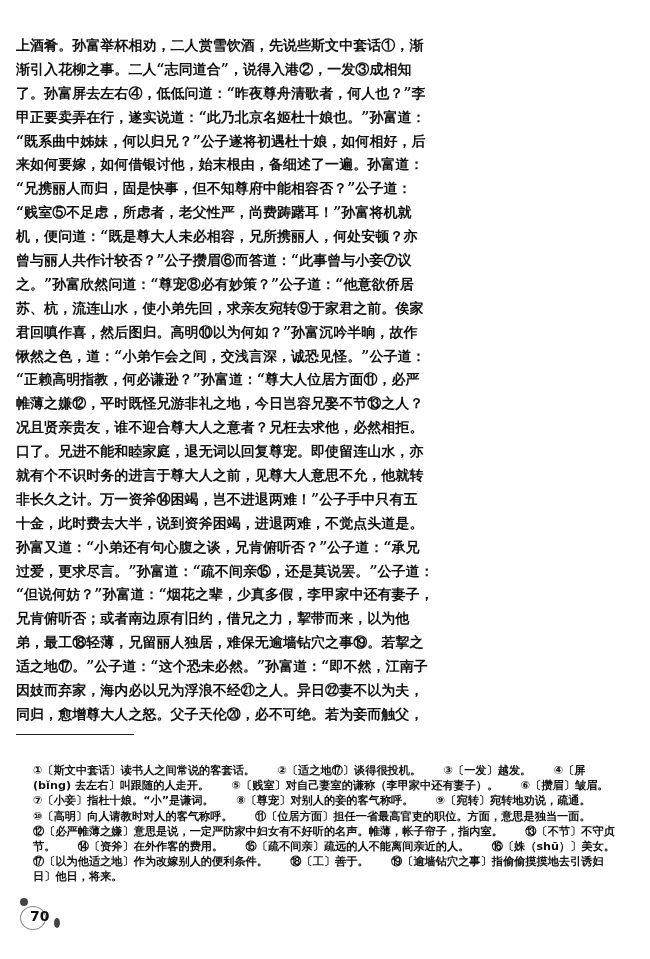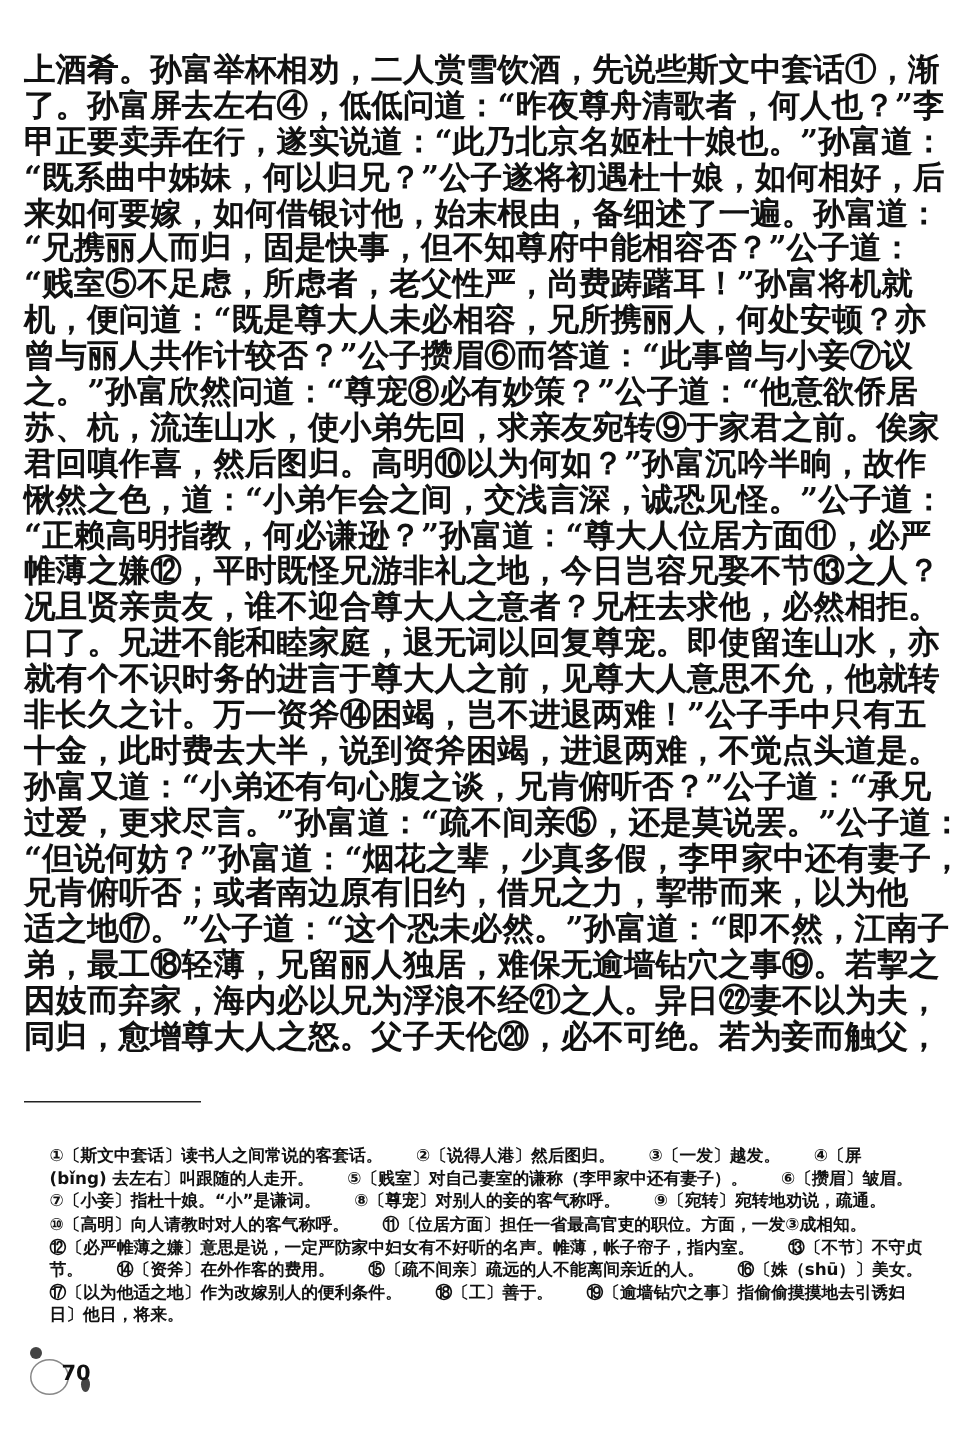--- a/index.html
+++ b/index.html
@@ -1,31 +1,32 @@
 <!DOCTYPE html>
 <html><head>
 <meta charset="utf-8">
 <style>
   html, body { margin:0; padding:0; background:#ffffff; }
   body { width:650px; height:959px; position:relative; overflow:hidden; font-family:"DejaVu Serif", "Liberation Serif", serif; color:#111; }
   .main { position:absolute; left:16px; top:34px; width:432px; }
-  .line { height:23.9px; line-height:23.9px; font-size:21px; white-space:nowrap; letter-spacing:0.05px; font-weight:bold; }
+  .line { height:23.9px; line-height:23.9px; font-size:14px; white-space:nowrap; letter-spacing:0.05px; font-weight:bold; }
   .sep { position:absolute; left:16px; top:734px; width:118px; border-top:1px solid #222; }
   .notes { position:absolute; left:33px; top:763px; width:580px; }
   .nline { height:15.2px; line-height:15.2px; font-size:11.2px; white-space:nowrap; font-weight:bold; font-family:"DejaVu Sans", "Liberation Sans", sans-serif; }
   .pageno { position:absolute; left:18px; top:898px; width:46px; height:38px; }
   .pageno .circle { position:absolute; left:2px; top:8px; width:24px; height:22px; border:1px solid #888; border-radius:50%; }
-  .pageno .num { position:absolute; left:12px; top:10px; font-size:14px; font-weight:bold; font-family:"DejaVu Sans", "Liberation Sans", sans-serif;margin-left:11px; }
+  .pageno .num { position:absolute; left:12px; top:10px; font-size:14px; font-weight:bold; font-family:"DejaVu Sans", "Liberation Sans", sans-serif; }
   .pageno .orn { position:absolute; width:8px; height:8px; background:#444; border-radius:50%; }
 </style>
 </head>
 <body>
 
 <div class="main">
   <div class="line">上酒肴。孙富举杯相劝，二人赏雪饮酒，先说些斯文中套话①，渐</div>
+  <div class="line">渐引入花柳之事。二人“志同道合”，说得入港②，一发③成相知</div>
   <div class="line">了。孙富屏去左右④，低低问道：“昨夜尊舟清歌者，何人也？”李</div>
   <div class="line">甲正要卖弄在行，遂实说道：“此乃北京名姬杜十娘也。”孙富道：</div>
   <div class="line">“既系曲中姊妹，何以归兄？”公子遂将初遇杜十娘，如何相好，后</div>
   <div class="line">来如何要嫁，如何借银讨他，始末根由，备细述了一遍。孙富道：</div>
   <div class="line">“兄携丽人而归，固是快事，但不知尊府中能相容否？”公子道：</div>
   <div class="line">“贱室⑤不足虑，所虑者，老父性严，尚费踌躇耳！”孙富将机就</div>
   <div class="line">机，便问道：“既是尊大人未必相容，兄所携丽人，何处安顿？亦</div>
   <div class="line">曾与丽人共作计较否？”公子攒眉⑥而答道：“此事曾与小妾⑦议</div>
   <div class="line">之。”孙富欣然问道：“尊宠⑧必有妙策？”公子道：“他意欲侨居</div>
   <div class="line">苏、杭，流连山水，使小弟先回，求亲友宛转⑨于家君之前。俟家</div>
@@ -35,33 +36,33 @@
   <div class="line">帷薄之嫌⑫，平时既怪兄游非礼之地，今日岂容兄娶不节⑬之人？</div>
   <div class="line">况且贤亲贵友，谁不迎合尊大人之意者？兄枉去求他，必然相拒。</div>
   <div class="line">口了。兄进不能和睦家庭，退无词以回复尊宠。即使留连山水，亦</div>
   <div class="line">就有个不识时务的进言于尊大人之前，见尊大人意思不允，他就转</div>
   <div class="line">非长久之计。万一资斧⑭困竭，岂不进退两难！”公子手中只有五</div>
   <div class="line">十金，此时费去大半，说到资斧困竭，进退两难，不觉点头道是。</div>
   <div class="line">孙富又道：“小弟还有句心腹之谈，兄肯俯听否？”公子道：“承兄</div>
   <div class="line">过爱，更求尽言。”孙富道：“疏不间亲⑮，还是莫说罢。”公子道：</div>
   <div class="line">“但说何妨？”孙富道：“烟花之辈，少真多假，李甲家中还有妻子，</div>
   <div class="line">兄肯俯听否；或者南边原有旧约，借兄之力，挈带而来，以为他</div>
+  <div class="line">弟，最工⑱轻薄，兄留丽人独居，难保无逾墙钻穴之事⑲。若挈之</div>
   <div class="line">适之地⑰。”公子道：“这个恐未必然。”孙富道：“即不然，江南子</div>
-  <div class="line">弟，最工⑱轻薄，兄留丽人独居，难保无逾墙钻穴之事⑲。若挈之</div>
   <div class="line">因妓而弃家，海内必以兄为浮浪不经㉑之人。异日㉒妻不以为夫，</div>
   <div class="line">同归，愈增尊大人之怒。父子天伦⑳，必不可绝。若为妾而触父，</div>
 </div>
 
 <div class="sep"></div>
 
 <div class="notes">
-  <div class="nline">①〔斯文中套话〕读书人之间常说的客套话。　　②〔说得人港〕然后图归。　　③〔一发〕越发。　　④〔屏</div>
+  <div class="nline">①〔斯文中套话〕读书人之间常说的客套话。　　②〔适之地⑰〕谈得很投机。　　③〔一发〕越发。　　④〔屏</div>
   <div class="nline">(bǐng) 去左右〕叫跟随的人走开。　　⑤〔贱室〕对自己妻室的谦称（李甲家中还有妻子）。　　⑥〔攒眉〕皱眉。</div>
   <div class="nline">⑦〔小妾〕指杜十娘。“小”是谦词。　　⑧〔尊宠〕对别人的妾的客气称呼。　　⑨〔宛转〕宛转地劝说，疏通。</div>
-  <div class="nline">⑩〔高明〕向人请教时对人的客气称呼。　　⑪〔位居方面〕担任一省最高官吏的职位。方面，一发③成相知。</div>
+  <div class="nline">⑩〔高明〕向人请教时对人的客气称呼。　　⑪〔位居方面〕担任一省最高官吏的职位。方面，意思是独当一面。</div>
   <div class="nline">⑫〔必严帷薄之嫌〕意思是说，一定严防家中妇女有不好听的名声。帷薄，帐子帘子，指内室。　　⑬〔不节〕不守贞</div>
   <div class="nline">节。　　⑭〔资斧〕在外作客的费用。　　⑮〔疏不间亲〕疏远的人不能离间亲近的人。　　⑯〔姝（shū）〕美女。</div>
   <div class="nline">⑰〔以为他适之地〕作为改嫁别人的便利条件。　　⑱〔工〕善于。　　⑲〔逾墙钻穴之事〕指偷偷摸摸地去引诱妇</div>
   <div class="nline">日〕他日，将来。</div>
 </div>
 
 <div class="pageno">
   <span class="orn" style="left:2px;top:0px;"></span>
   <span class="orn" style="left:36px;top:20px;width:6px;height:10px;"></span>
   <span class="circle"></span>

